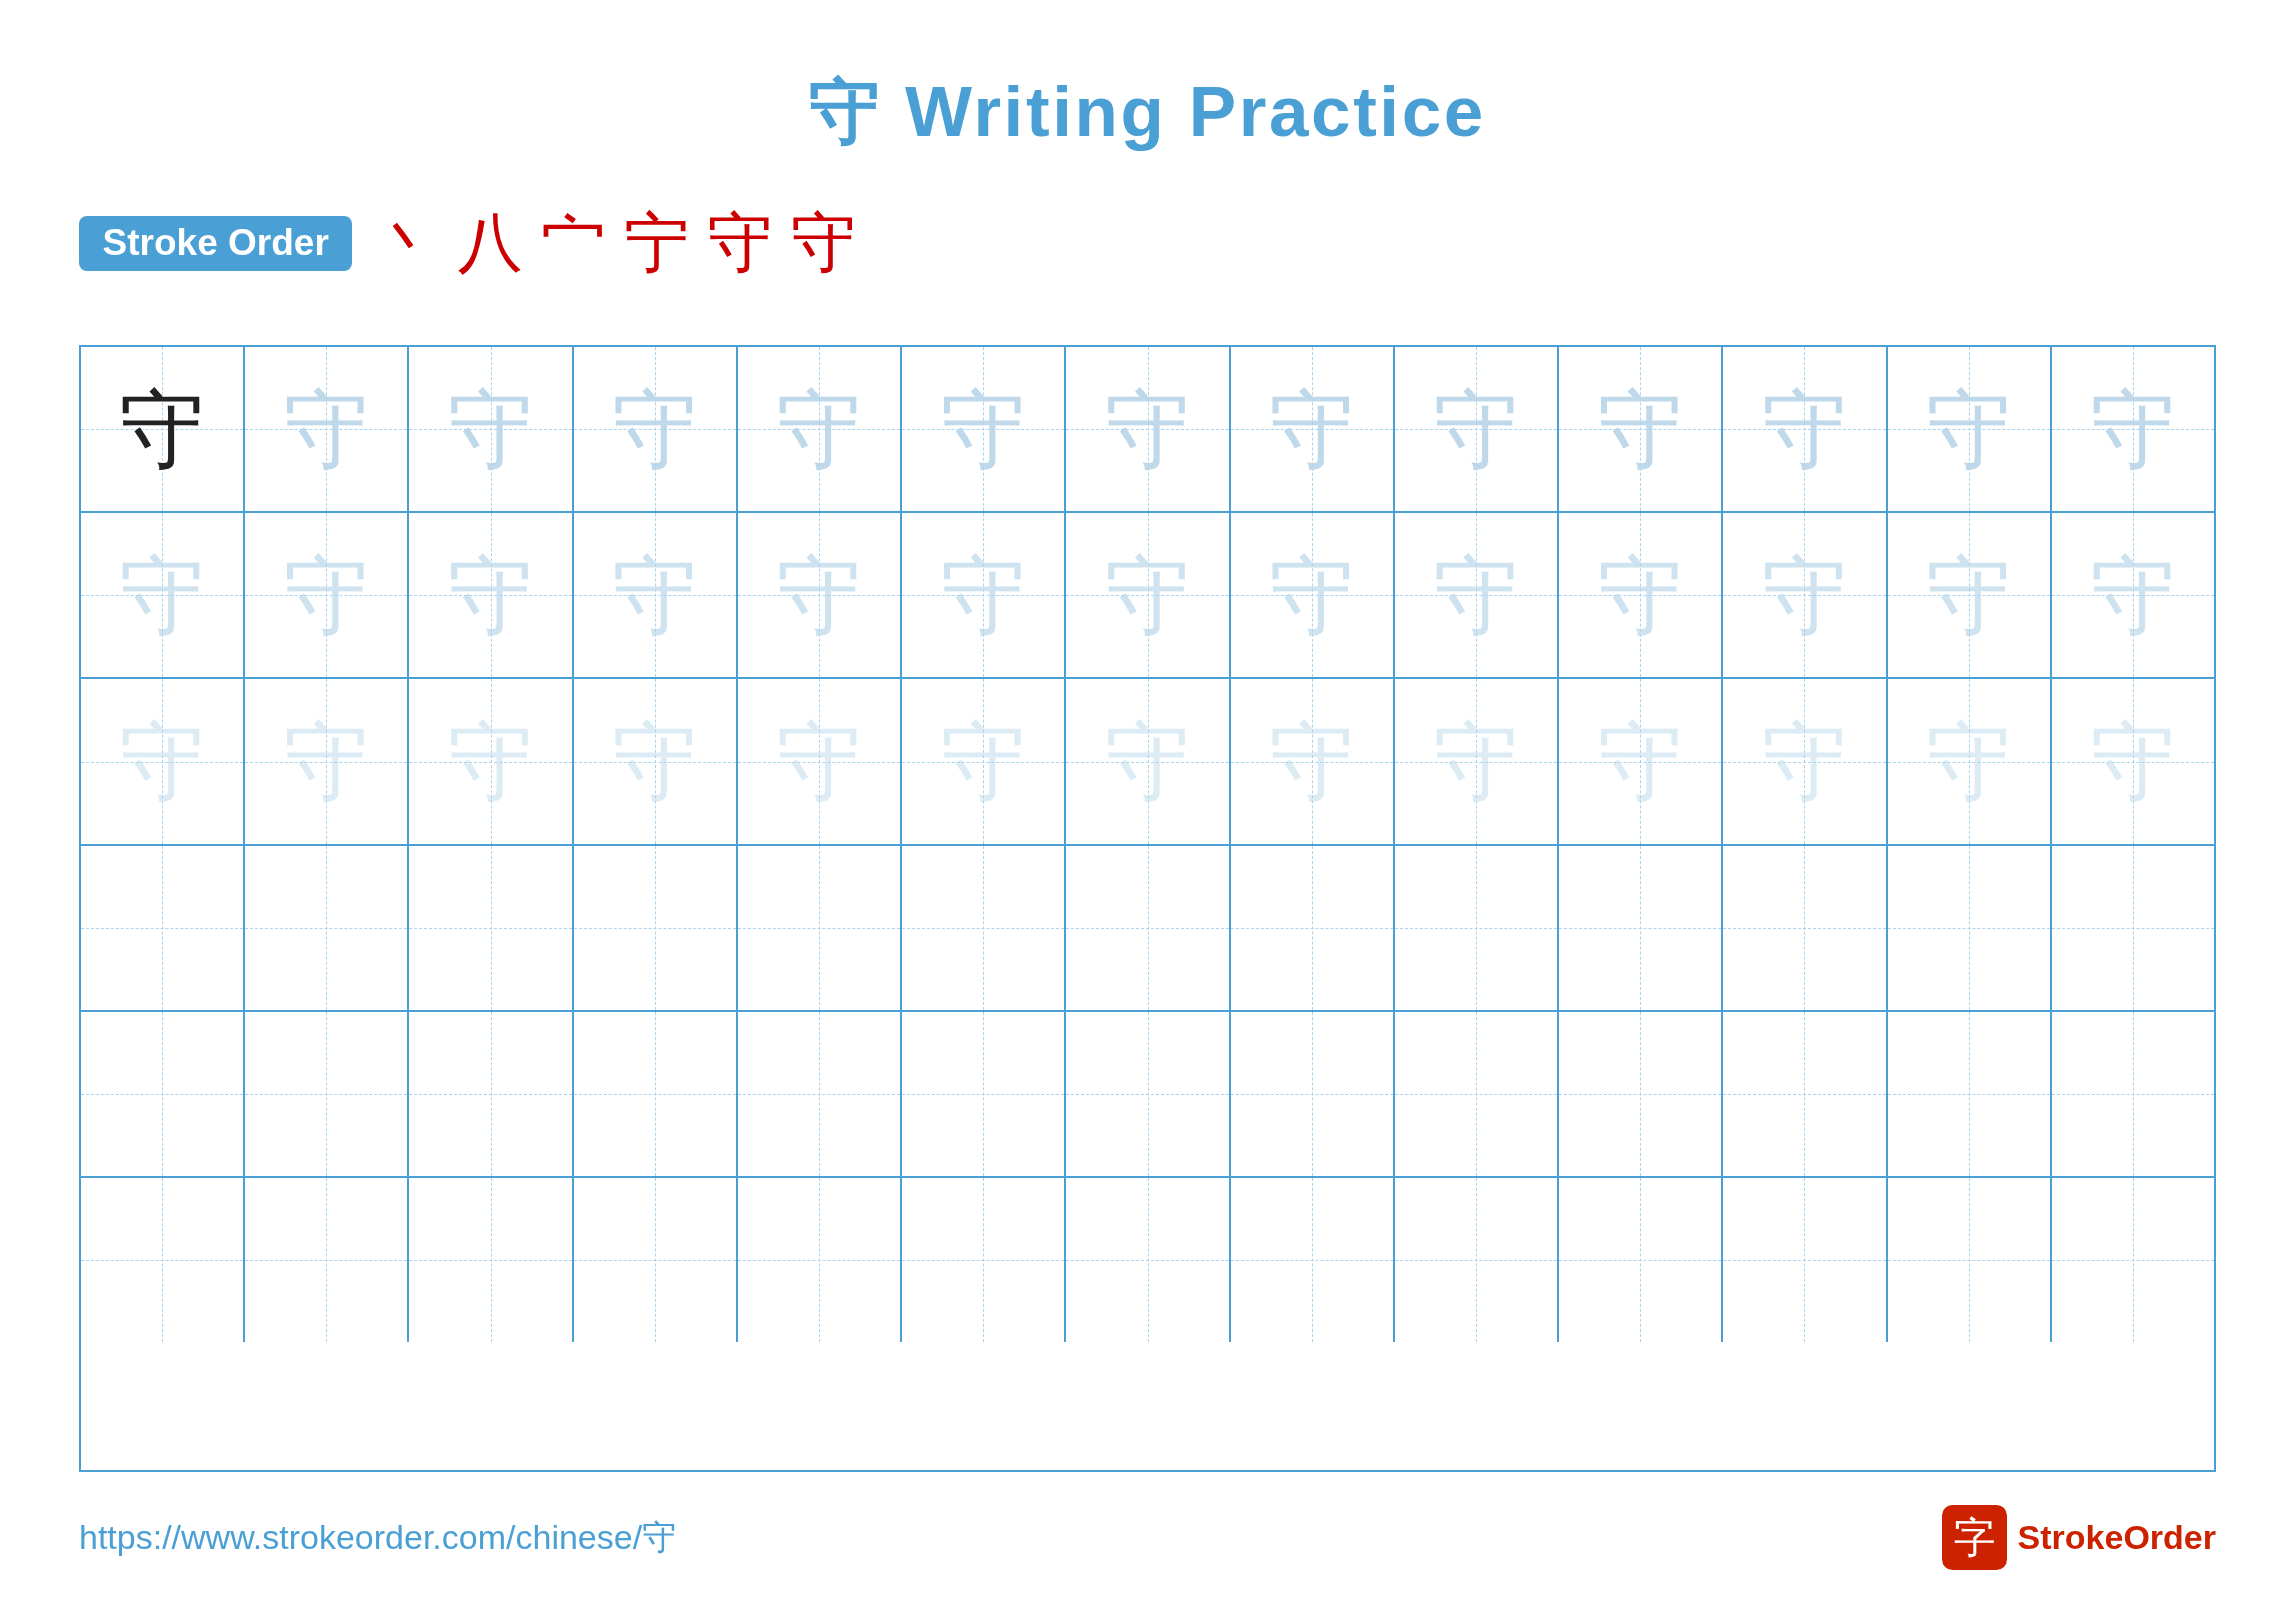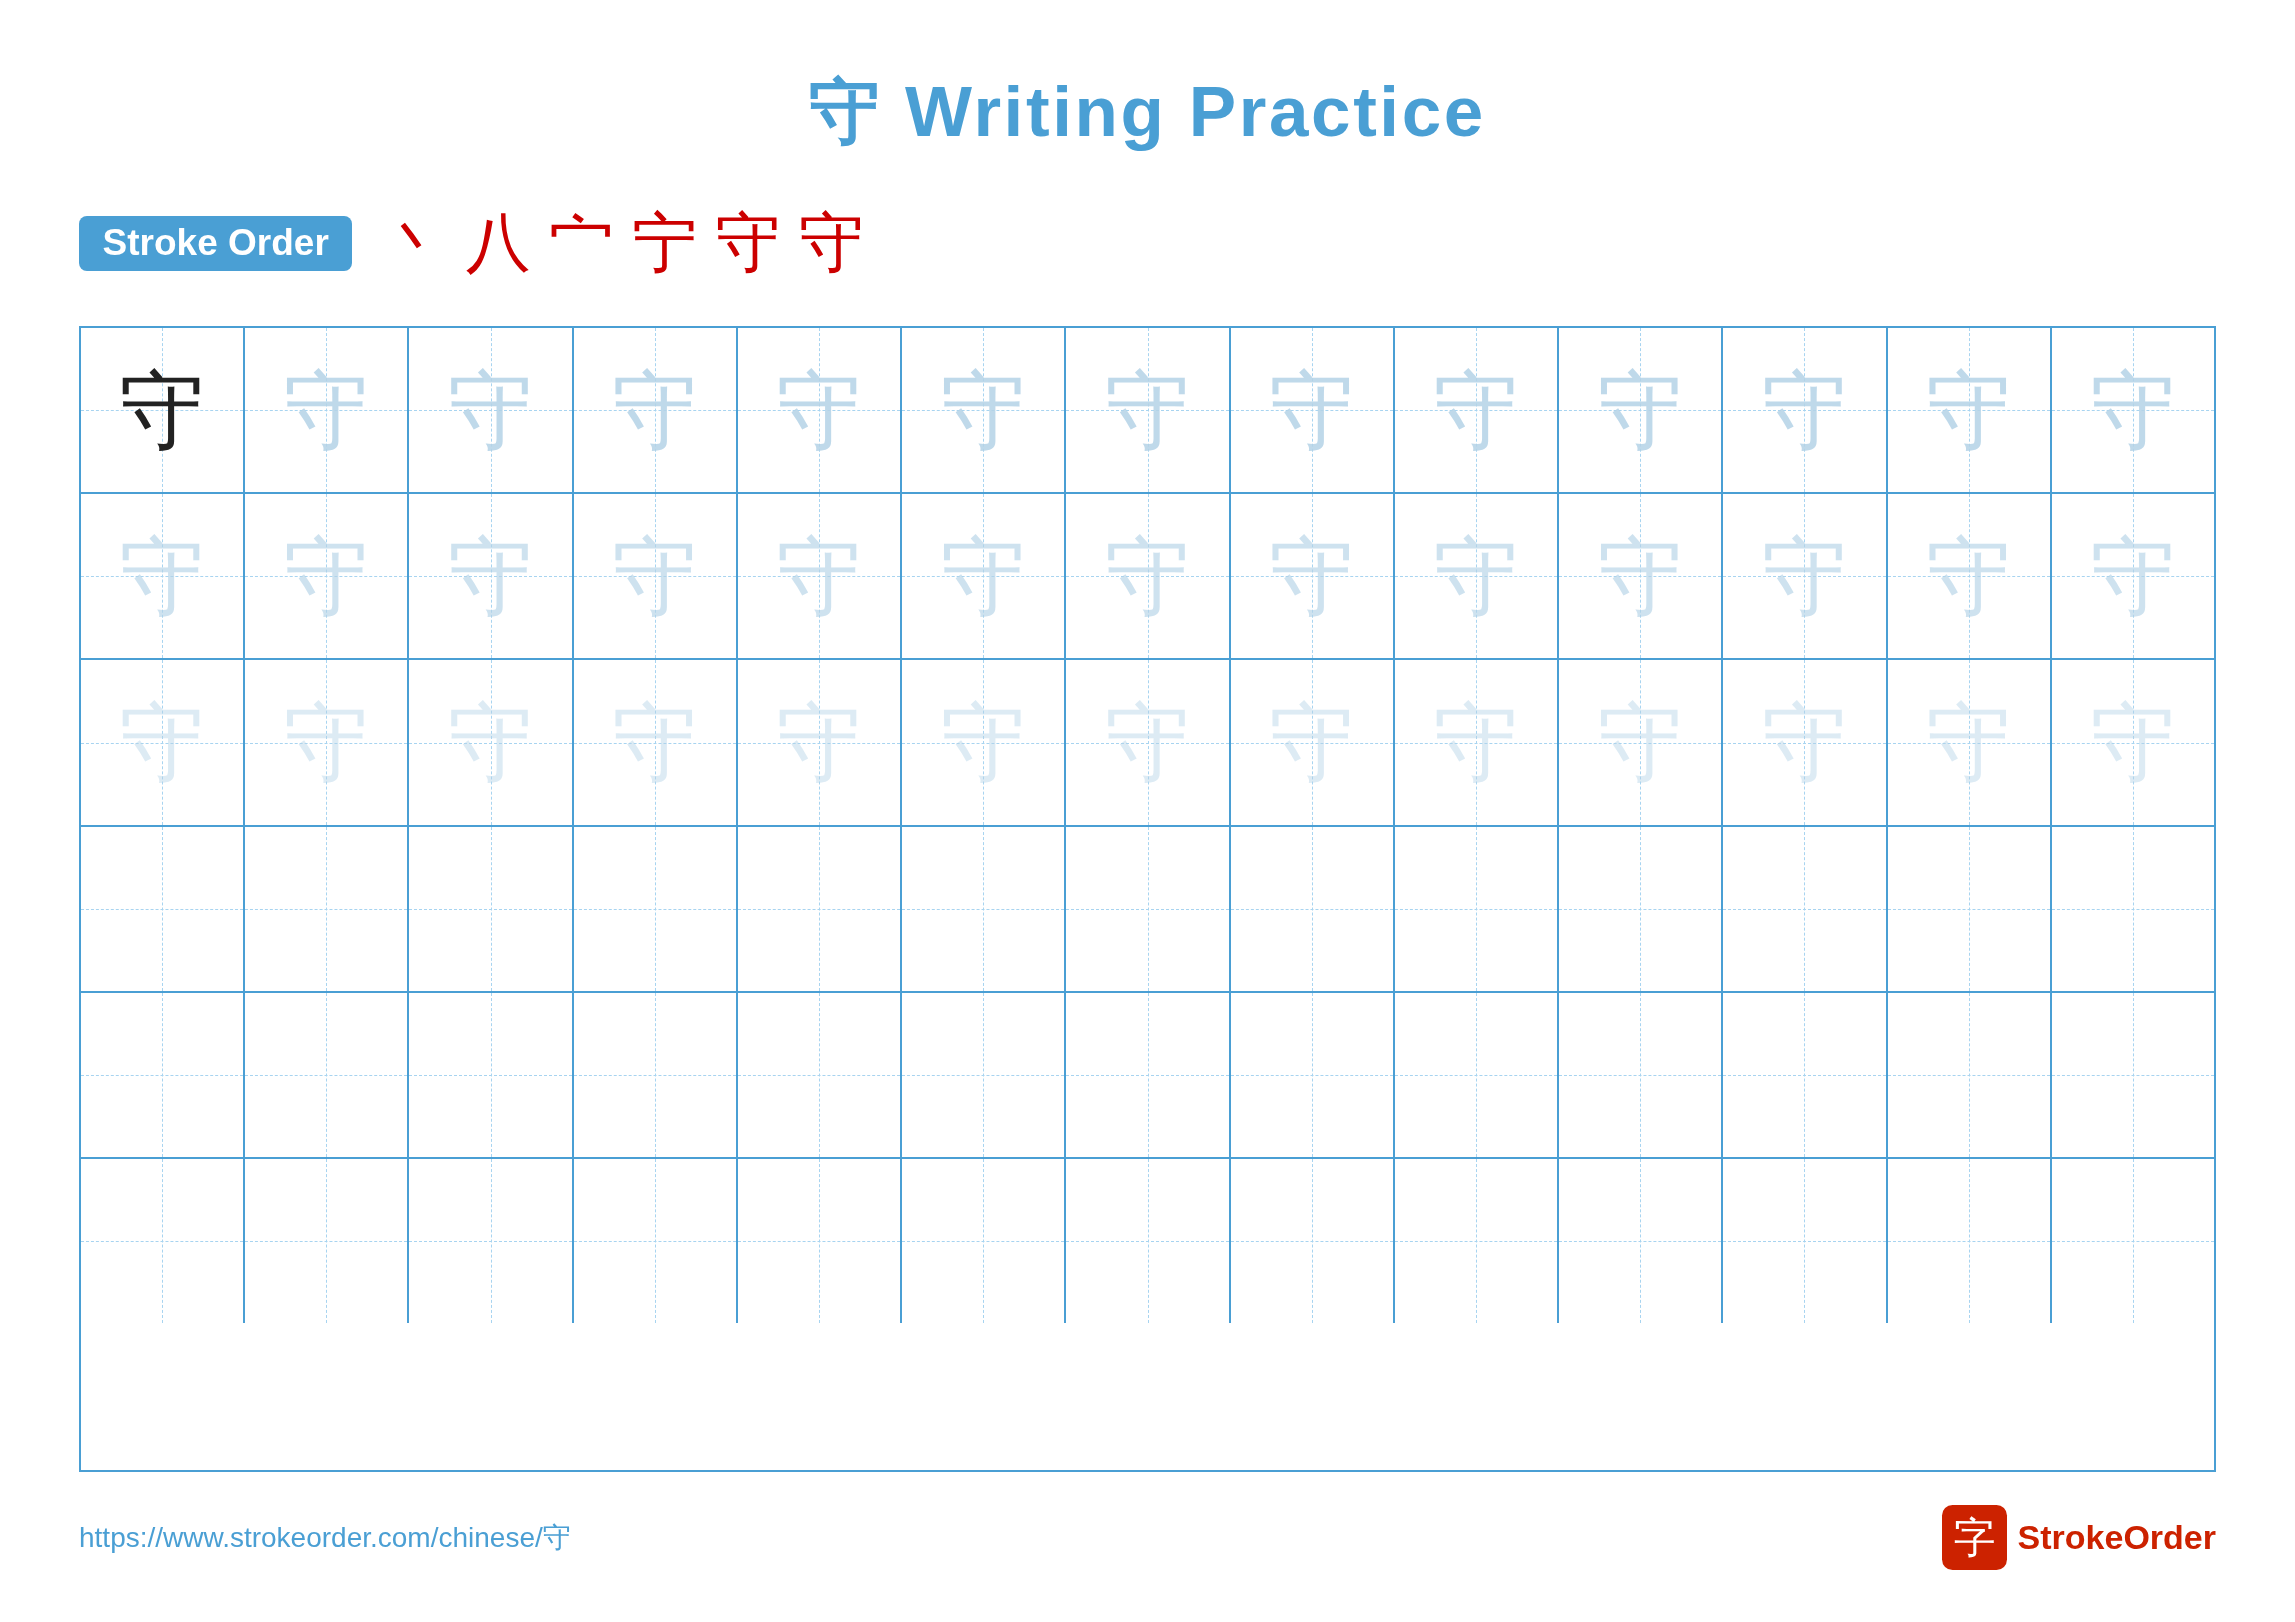--- a/index.html
+++ b/index.html
@@ -29,22 +29,22 @@
       font-weight: bold;
       margin-bottom: 39px;
       margin-top: 13px;
       letter-spacing: 2.6px;
     }
 
     .stroke-order-row {
       display: flex;
       align-items: center;
       width: 100%;
-      margin-bottom: 39px;
-      gap: 30px;
+      margin-bottom: 58px;
+      gap: 22px;
     }
 
     .stroke-order-badge {
       background: #4a9fd4;
       color: #fff;
       font-size: 37px;
       font-weight: bold;
       padding: 6.5px 23.6px;
       border-radius: 7.9px;
       white-space: nowrap;
@@ -149,21 +149,21 @@
     
     .footer {
       width: 100%;
       display: flex;
       justify-content: space-between;
       align-items: center;
       margin-top: 33px;
     }
 
     .footer-url {
-      font-size: 28px;
+      font-size: 34px;
       color: #4a9fd4;
       text-decoration: none;
     }
 
     .footer-logo {
       display: flex;
       align-items: center;
       gap: 10.5px;
     }
 

